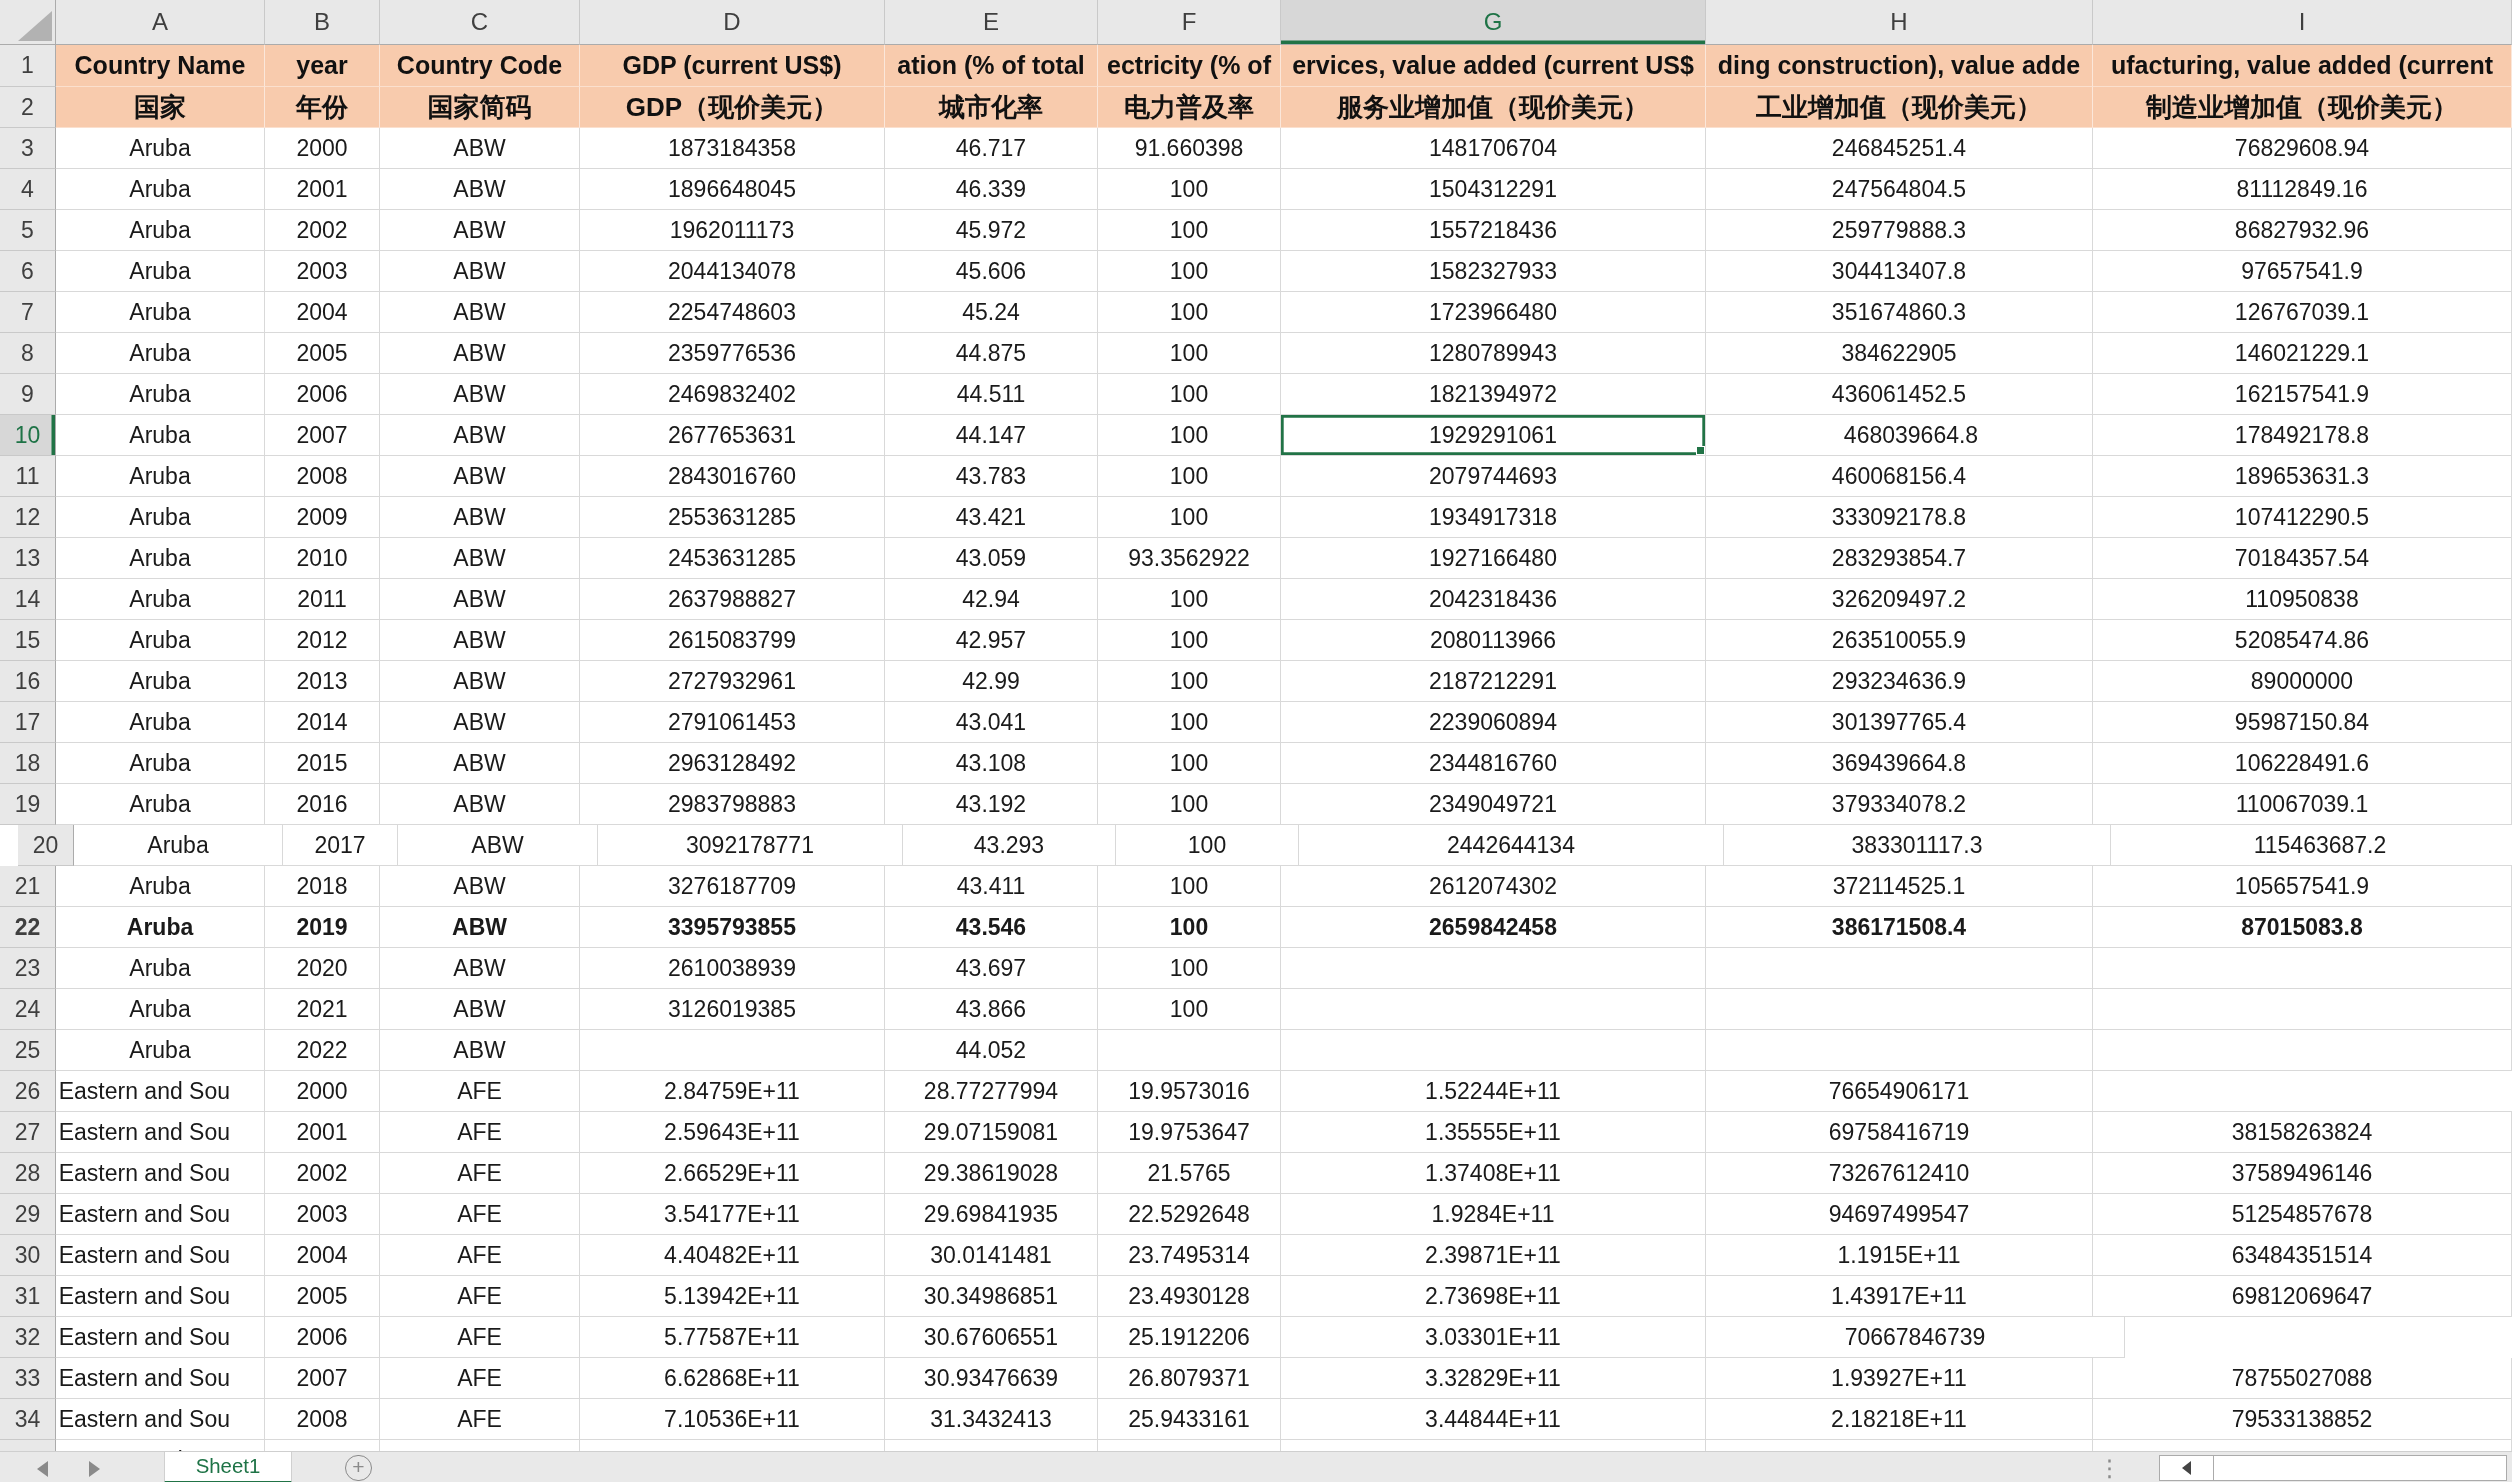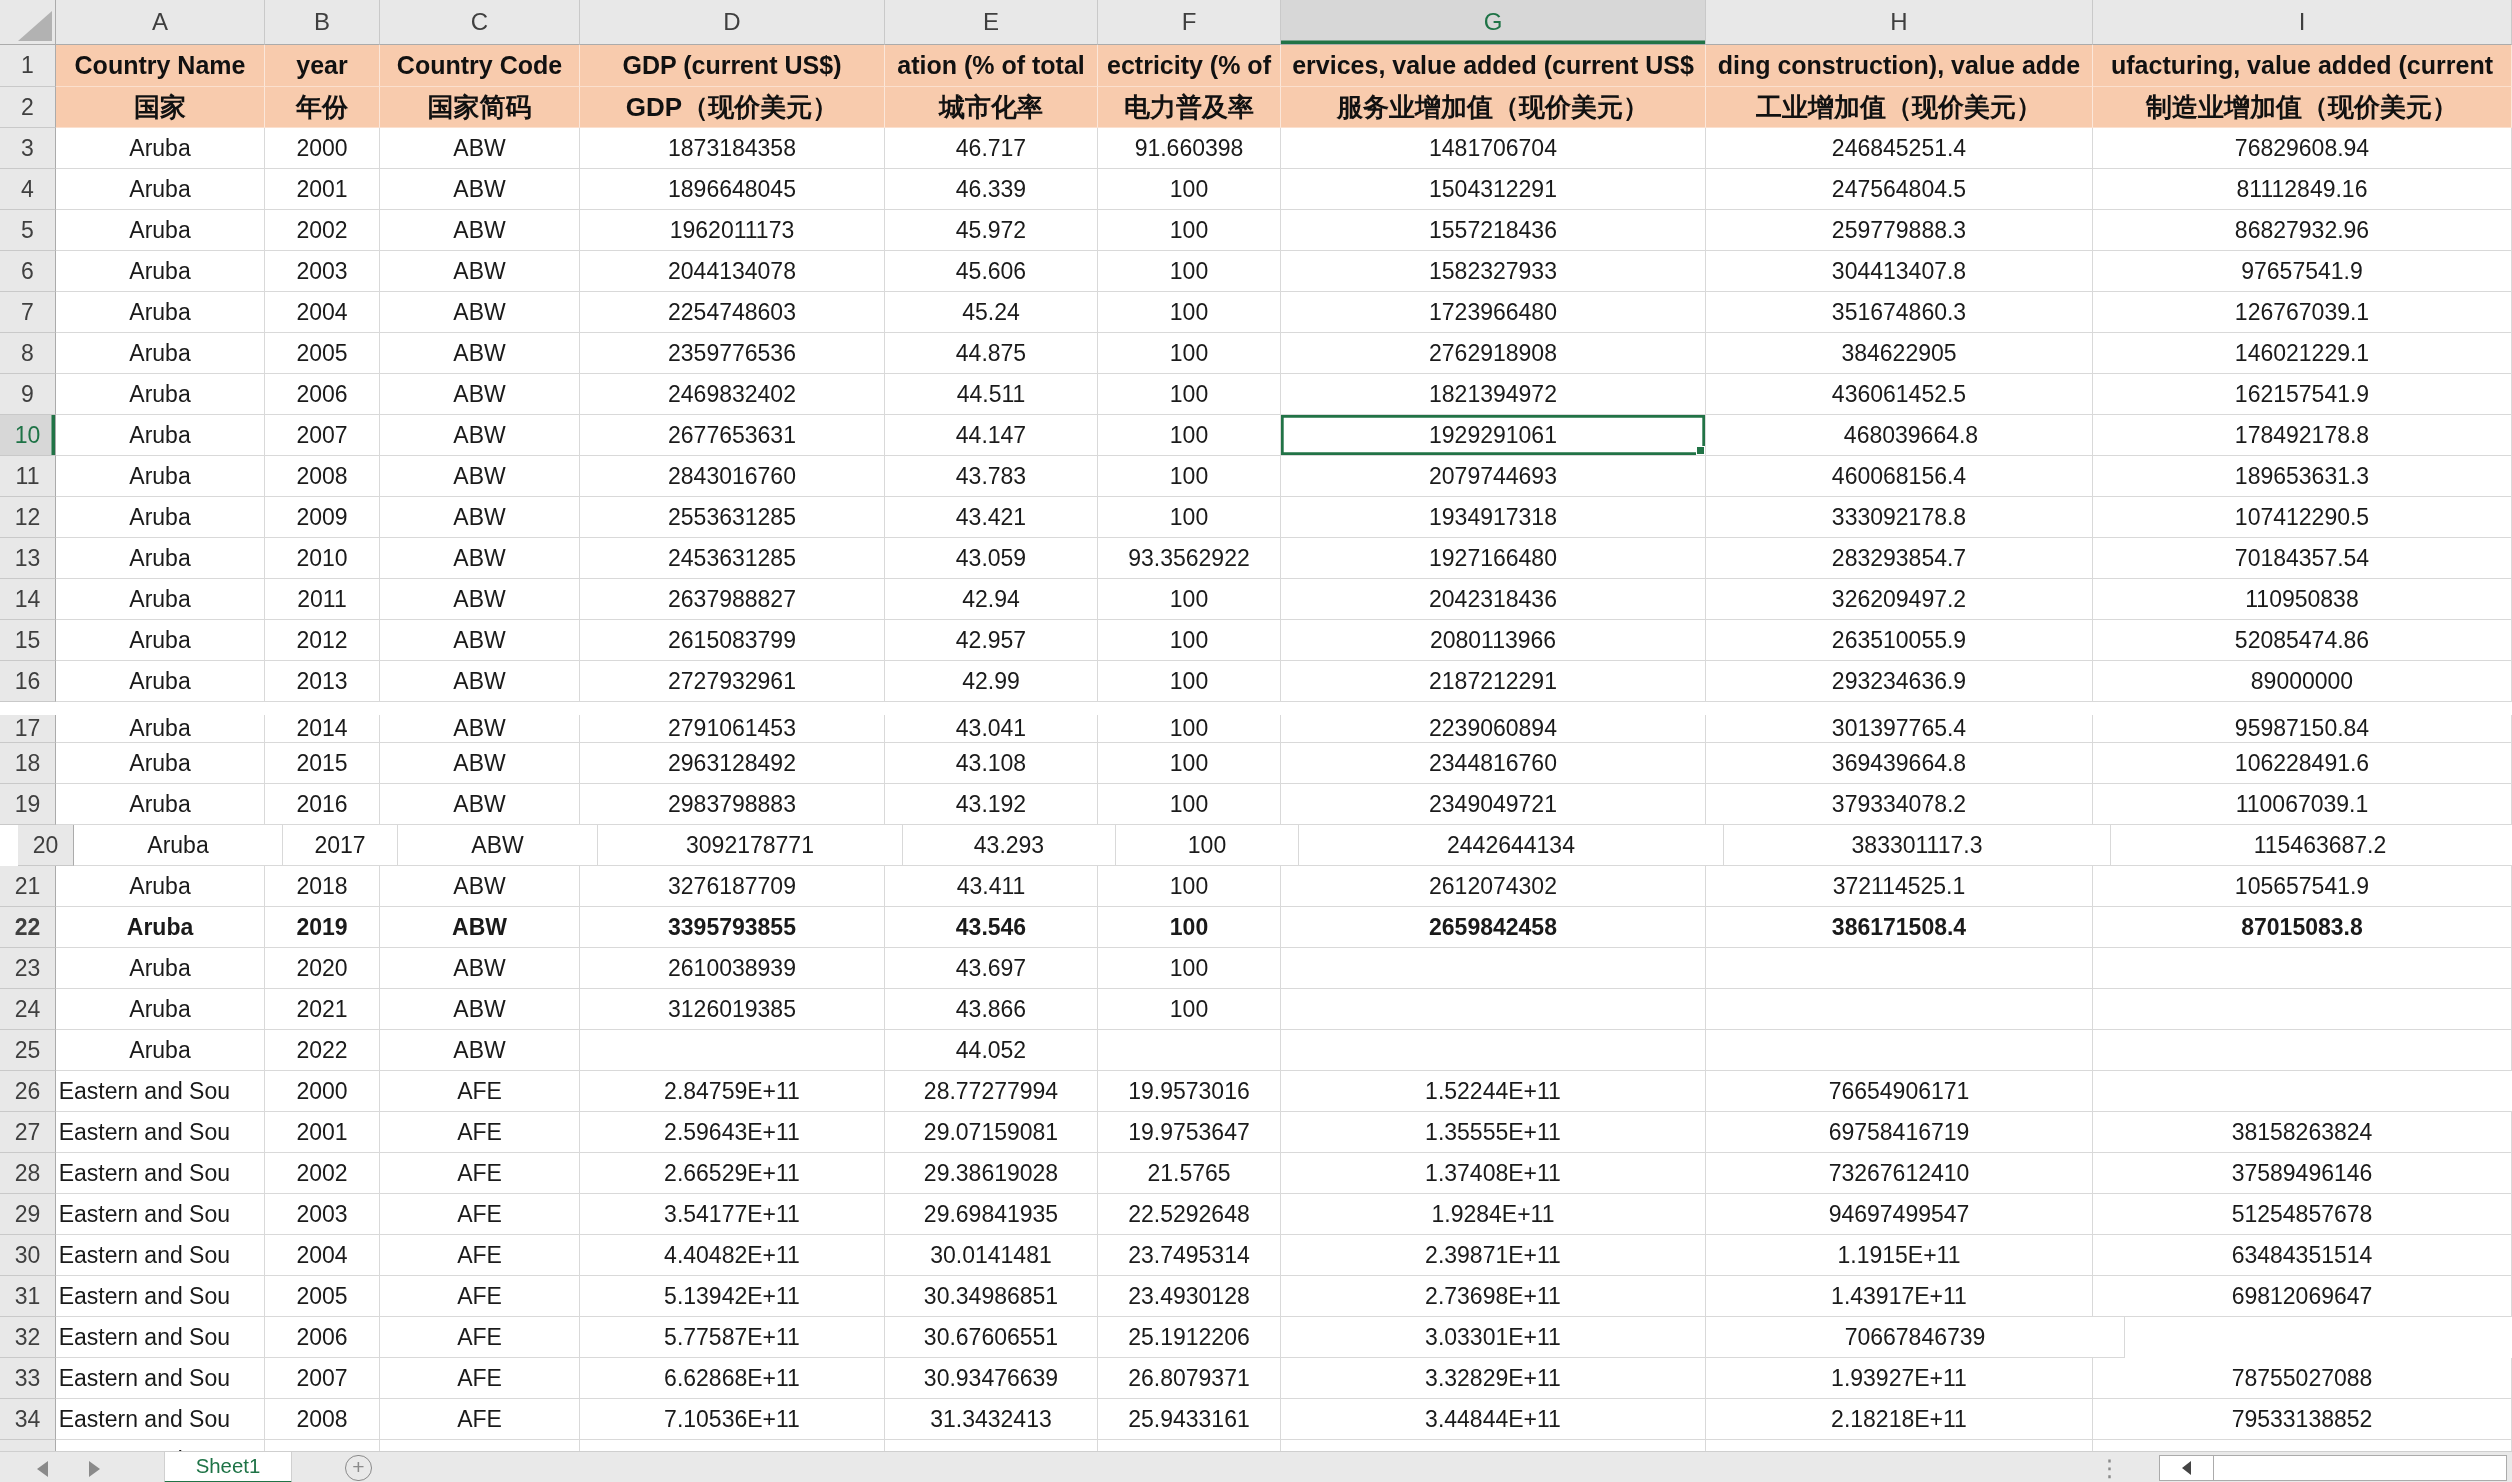--- a/index.html
+++ b/index.html
@@ -168,21 +168,21 @@
           <div class="cell" style="width: 419px;">126767039.1</div>
         </div>
         <div class="row" style="height: 41px;">
           <div class="rowhead">8</div>
           <div class="cell" style="width: 209px;">Aruba</div>
           <div class="cell" style="width: 115px;">2005</div>
           <div class="cell" style="width: 200px;">ABW</div>
           <div class="cell" style="width: 305px;">2359776536</div>
           <div class="cell" style="width: 213px;">44.875</div>
           <div class="cell" style="width: 183px;">100</div>
-          <div class="cell" style="width: 425px;">2762918908</div>
+          <div class="cell" style="width: 425px;">1280789943</div>
           <div class="cell" style="width: 387px;">384622905</div>
           <div class="cell" style="width: 419px;">146021229.1</div>
         </div>
         <div class="row" style="height: 41px;">
           <div class="rowhead">9</div>
           <div class="cell" style="width: 209px;">Aruba</div>
           <div class="cell" style="width: 115px;">2006</div>
           <div class="cell" style="width: 200px;">ABW</div>
           <div class="cell" style="width: 305px;">2469832402</div>
           <div class="cell" style="width: 213px;">44.511</div>
@@ -268,21 +268,21 @@
           <div class="cell" style="width: 209px;">Aruba</div>
           <div class="cell" style="width: 115px;">2013</div>
           <div class="cell" style="width: 200px;">ABW</div>
           <div class="cell" style="width: 305px;">2727932961</div>
           <div class="cell" style="width: 213px;">42.99</div>
           <div class="cell" style="width: 183px;">100</div>
           <div class="cell" style="width: 425px;">2187212291</div>
           <div class="cell" style="width: 387px;">293234636.9</div>
           <div class="cell" style="width: 419px;">89000000</div>
         </div>
-        <div class="row" style="height: 41px; align-items: flex-end;">
+        <div class="row" style="height: 41px;">
           <div class="rowhead">17</div>
           <div class="cell" style="width: 209px;">Aruba</div>
           <div class="cell" style="width: 115px;">2014</div>
           <div class="cell" style="width: 200px;">ABW</div>
           <div class="cell" style="width: 305px;">2791061453</div>
           <div class="cell" style="width: 213px;">43.041</div>
           <div class="cell" style="width: 183px;">100</div>
           <div class="cell" style="width: 425px;">2239060894</div>
           <div class="cell" style="width: 387px;">301397765.4</div>
           <div class="cell" style="width: 419px;">95987150.84</div>

